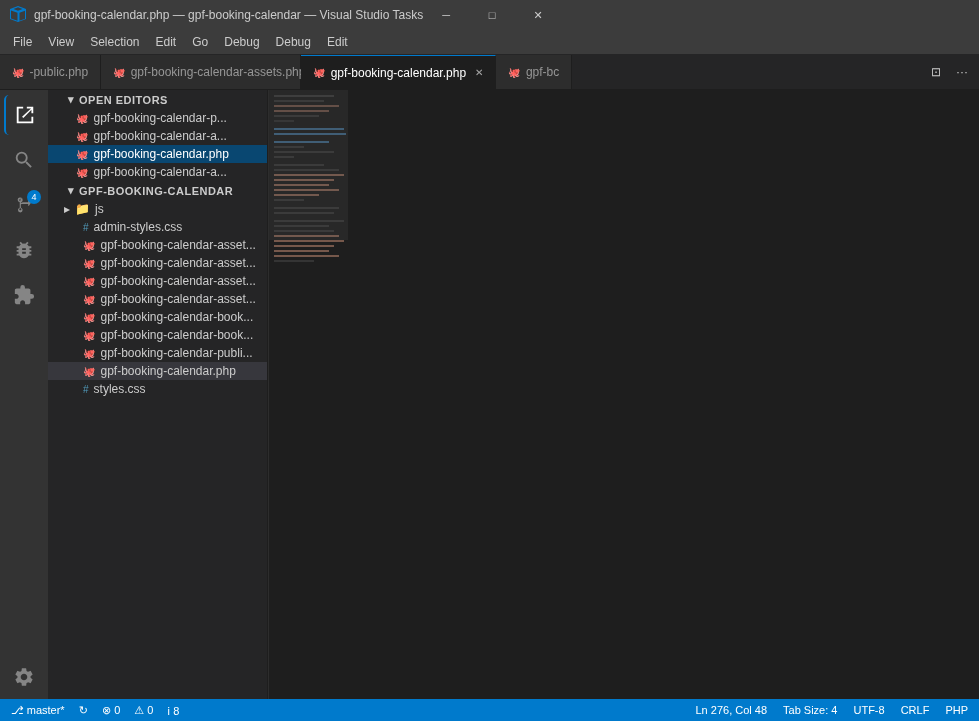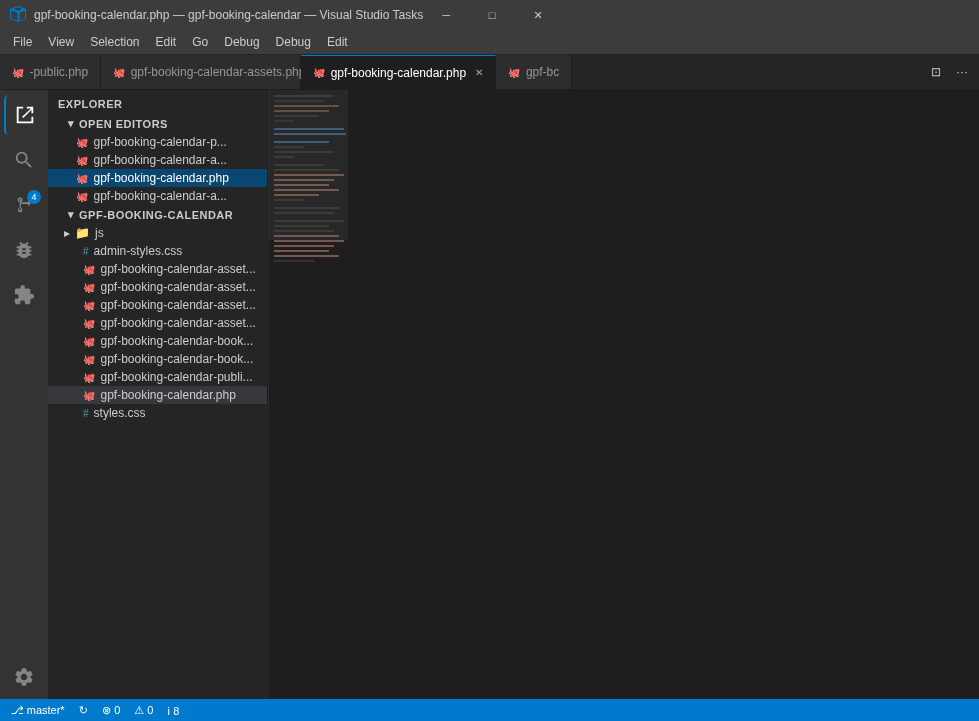--- a/index.html
+++ b/index.html
@@ -279,23 +279,20 @@
         </svg>
     </div>
     <div class="activity-item activity-bottom" style="margin-top:auto;">
       <svg width="22" height="22" viewBox="0 0 24 24" fill="currentColor">
           <path d="M19.14 12.94c.04-.3.06-.61.06-.94 0-.32-.02-.64-.07-.94l2.03-1.58a.49.49 0 0 0 .12-.61l-1.92-3.32a.488.488 0 0 0-.59-.22l-2.39.96c-.5-.38-1.03-.7-1.62-.94l-.36-2.54a.484.484 0 0 0-.48-.41h-3.84c-.24 0-.43.17-.47.41l-.36 2.54c-.59.24-1.13.57-1.62.94l-2.39-.96a.476.476 0 0 0-.59.22L2.74 8.87a.47.47 0 0 0 .12.61l2.03 1.58c-.05.3-.09.63-.09.94s.02.64.07.94l-2.03 1.58a.49.49 0 0 0-.12.61l1.92 3.32c.12.22.37.29.59.22l2.39-.96c.5.38 1.03.7 1.62.94l.36 2.54c.05.24.24.41.48.41h3.84c.24 0 .44-.17.47-.41l.36-2.54c.59-.24 1.13-.56 1.62-.94l2.39.96c.22.08.47 0 .59-.22l1.92-3.32a.47.47 0 0 0-.12-.61l-2.01-1.58zM12 15.6c-1.98 0-3.6-1.62-3.6-3.6s1.62-3.6 3.6-3.6 3.6 1.62 3.6 3.6-1.62 3.6-3.6 3.6z"></path>
         </svg>
     </div>
   </div>
 
   <div id="sidebar">
-    <div class="sidebar-section-header">
-      <span>EXPLORER</span>
-    </div>
     <div class="sidebar-group-header">
       <span>▾</span>
       <span>OPEN EDITORS</span>
     </div>
     <div class="file-item">
       <span class="file-icon">🐙</span>
       <span>gpf-booking-calendar-p...</span>
     </div>
     <div class="file-item">
       <span class="file-icon">🐙</span>
@@ -414,13 +411,20 @@
   <div class="status-left">
     <span class="status-item">
       <span>⎇</span>
       <span>master*</span>
     </span>
     <span class="status-item">↻</span>
     <span class="status-item">⊗ 0</span>
     <span class="status-item">⚠ 0</span>
     <span class="status-item">ℹ 8</span>
   </div>
+  <div class="status-right">
+    <span class="status-item">Ln 276, Col 48</span>
+    <span class="status-item">Tab Size: 4</span>
+    <span class="status-item">UTF-8</span>
+    <span class="status-item">CRLF</span>
+    <span class="status-item">PHP</span>
+  </div>
 </div>
 
 </body></html>

